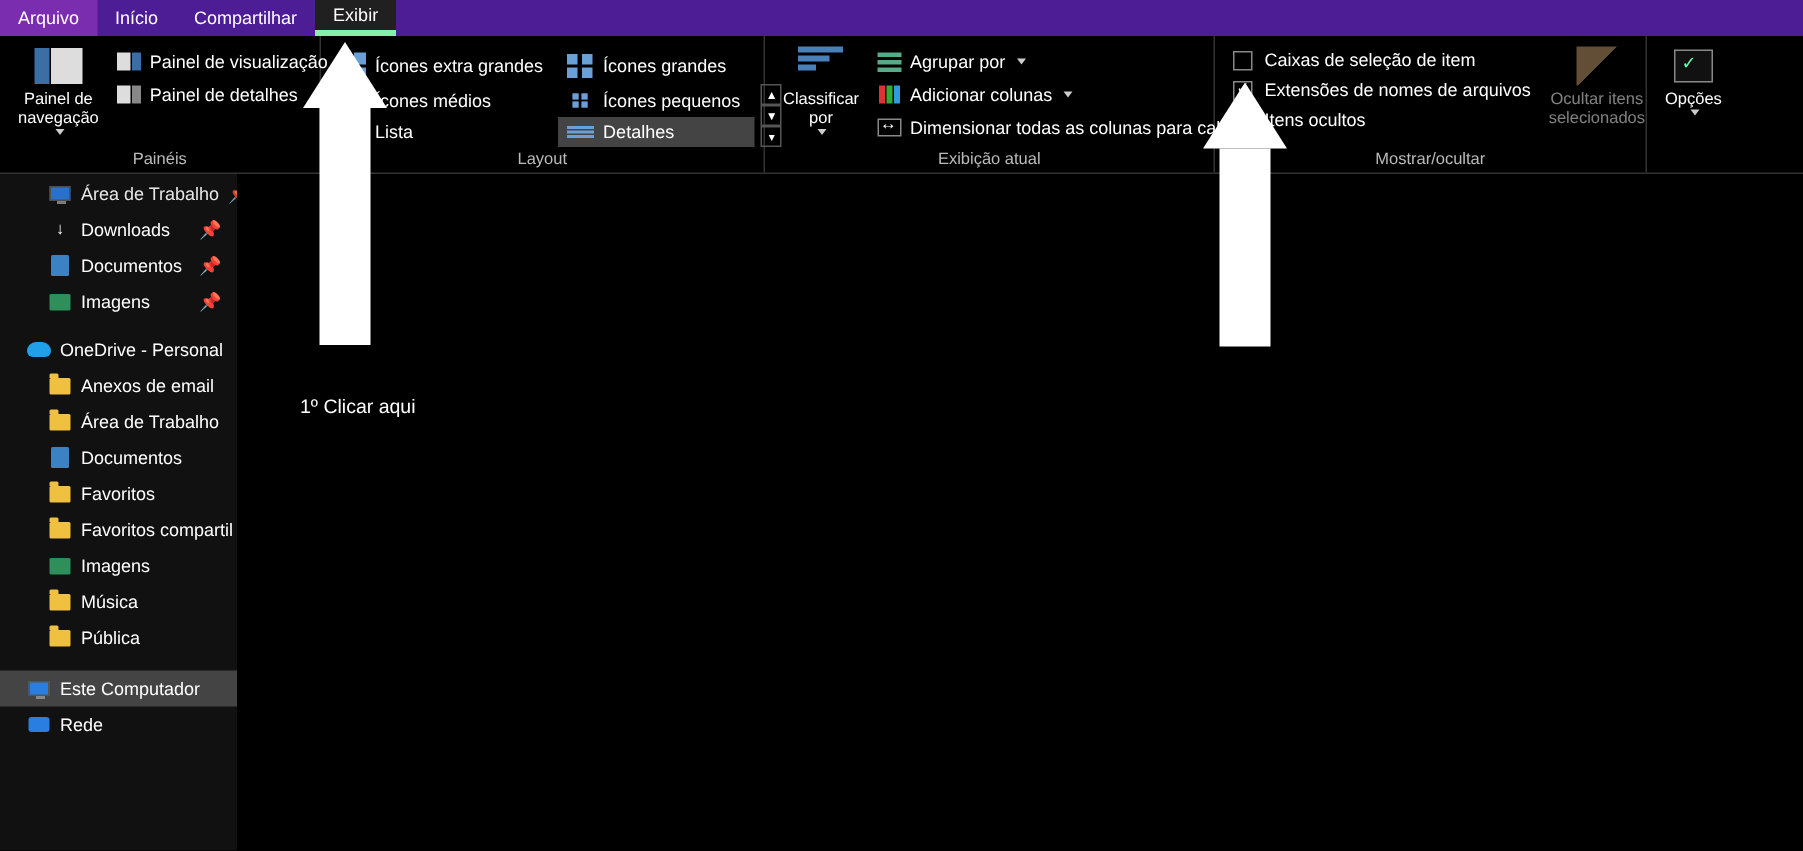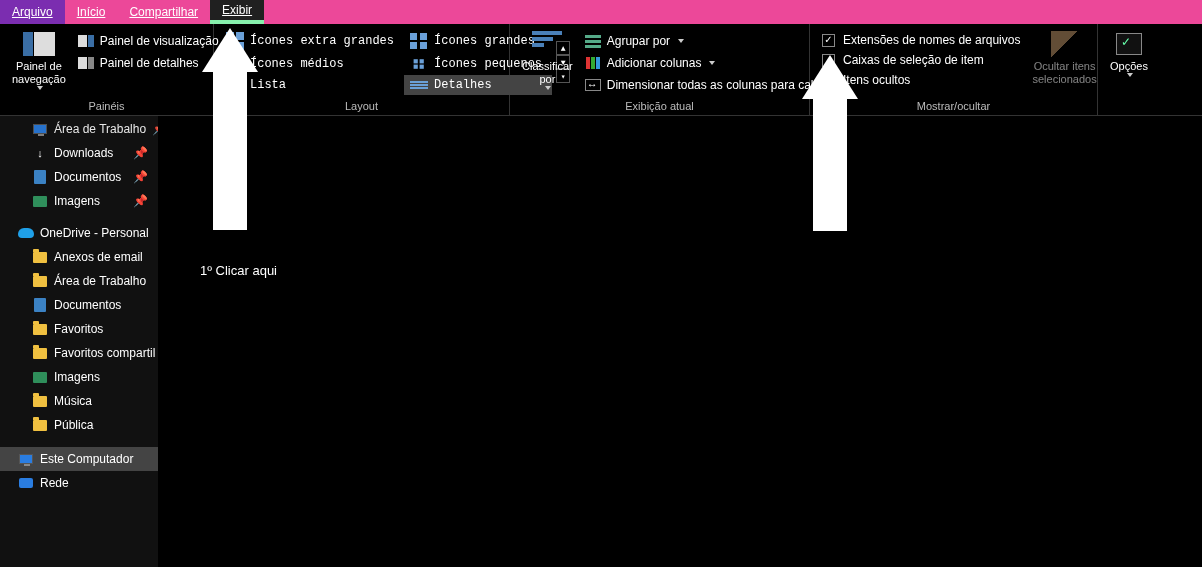--- a/index.html
+++ b/index.html
@@ -8,21 +8,21 @@
     background: #000;
     color: #fff;
     font-size: 12px;
     width: 1202px;
     height: 567px;
     overflow: hidden;
     position: relative;
   }
 
   
-  .menu-tabs { display: flex; height: 24px; background: #ec4899; text-decoration: underline; }
+  .menu-tabs { display: flex; height: 24px; background: #4c1d95; }
   .menu-tab { padding: 4px 12px; cursor: pointer; font-size: 12px; display:flex; align-items:center; }
   .menu-tab.file { background: #7b2db0; }
   .menu-tab.active { background: #202020; border-bottom:4px solid #86efac; }
 
   
   .ribbon {
     display: flex;
     background: #000;
     border-bottom: 1px solid #333;
     height: 92px;
@@ -170,21 +170,21 @@
               </span>
             </span>
           <span>Painel de detalhes</span>
         </div>
       </div>
     </div>
     <div class="ribbon-group-label">Painéis</div>
   </div>
 
   <div class="ribbon-group" style="width:296px;">
-    <div class="ribbon-group-content" style="align-items:center;font-family:Liberation Mono, monospace;">
+    <div class="ribbon-group-content" style="align-items:flex-end;">
       <div class="layout-grid">
         <div class="layout-item">
           <span class="ic-grid big">
               <span></span>
               <span></span>
               <span></span>
               <span></span>
             </span>
           <span>Ícones extra grandes</span>
         </div>
@@ -286,26 +286,26 @@
         </div>
       </div>
     </div>
     <div class="ribbon-group-label">Exibição atual</div>
   </div>
 
   <div class="ribbon-group" style="width:288px;">
     <div class="ribbon-group-content">
       <div class="small-col">
         <div class="checkbox-row">
+          <span class="chk"></span>
+          <span>Caixas de seleção de item</span>
+        </div>
+        <div class="checkbox-row">
           <span class="chk checked"></span>
           <span>Extensões de nomes de arquivos</span>
-        </div>
-        <div class="checkbox-row">
-          <span class="chk"></span>
-          <span>Caixas de seleção de item</span>
         </div>
         <div class="checkbox-row">
           <span class="chk"></span>
           <span>Itens ocultos</span>
         </div>
       </div>
       <div class="big-btn" style="opacity:.5;">
         <span class="big-icon">
             <span class="ic-hide"></span>
           </span>

